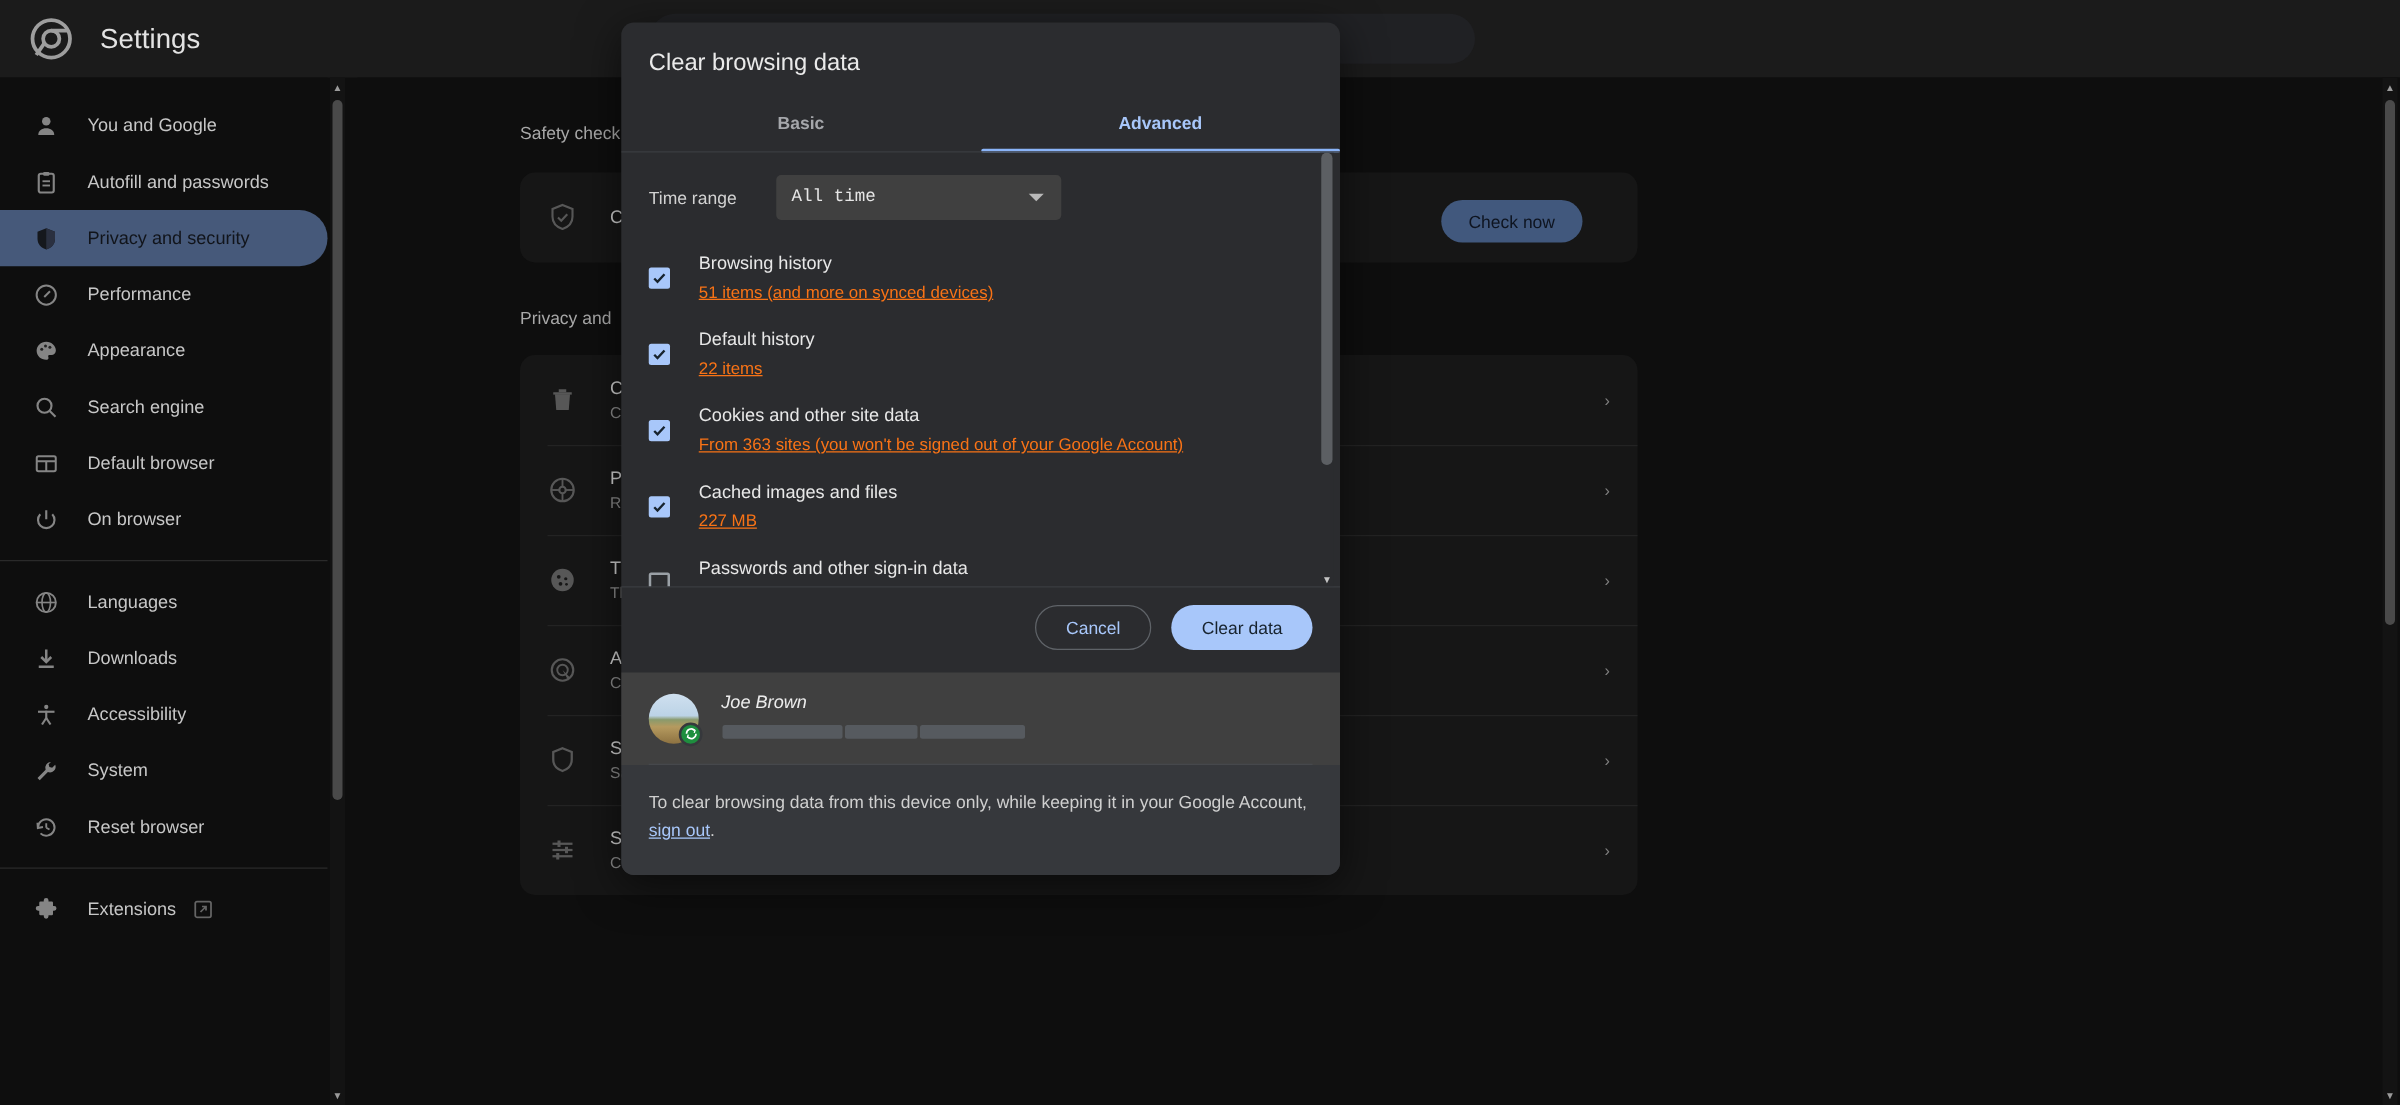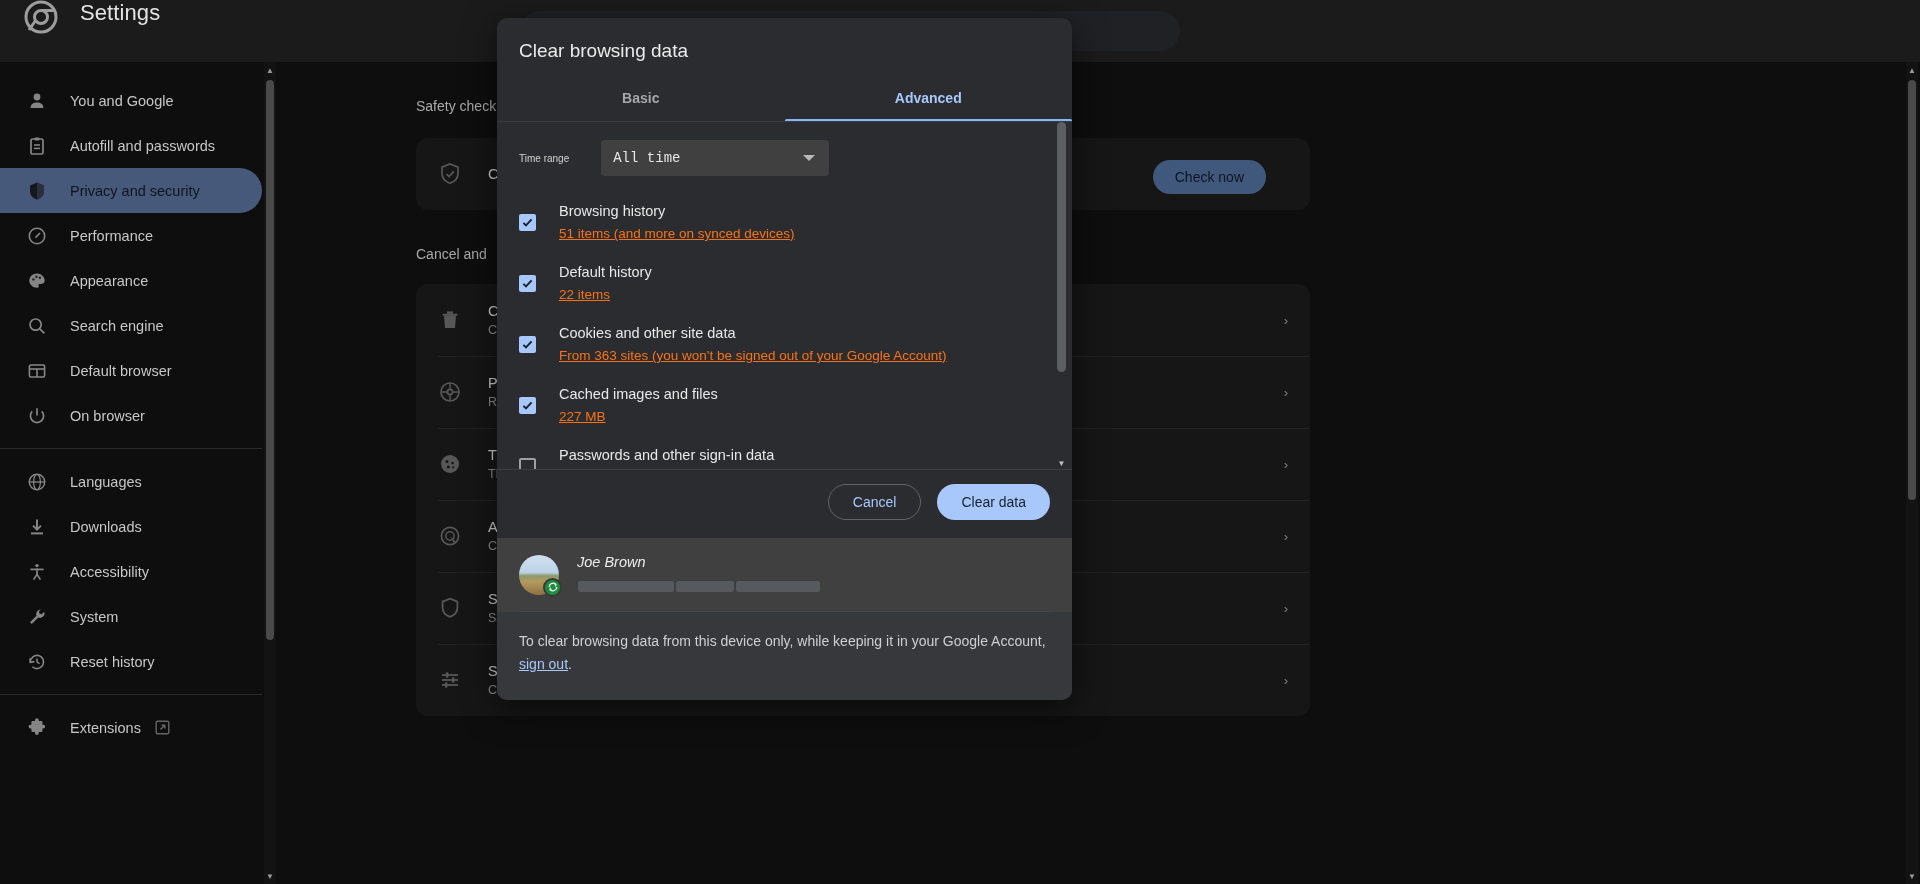--- a/index.html
+++ b/index.html
@@ -11,21 +11,21 @@
     font-family:"Liberation Sans", sans-serif;
     color:#e3e3e3;
     overflow:hidden;
     position:relative;
   }
 
   
   .topbar {
     position:absolute; top:0; left:0; width:1920px; height:62px;
     background:#1b1b1b;
-    display:flex; 
+    display:flex; align-items:center;
   }
   .chrome-logo { margin-left:24px; width:34px; height:34px; position:relative; }
   .chrome-logo svg { display:block; }
   .app-title {
     margin-left:22px; font-size:22px; color:#e3e3e3; letter-spacing:.1px;
   }
   .searchwrap {
     position:absolute; left:520px; top:11px; width:660px; height:40px;
     background:#202124; border-radius:20px;
     display:flex; align-items:center; padding:0 18px;
@@ -129,21 +129,21 @@
   .tab-ind {
     position:absolute; bottom:0; left:50%; width:50%; height:3px; background:#8ab4f8; border-radius:2px;
   }
 
   .dlg-body {
     position:relative; flex:1; overflow:hidden;
   }
   .timerow {
     display:flex; align-items:center; padding:18px 22px 0 22px;
   }
-  .timelabel { font-size:10px; color:#d2d2d2; }
+  .timelabel { font-size:14px; color:#d2d2d2; }
   .select {
     margin-left:32px; width:228px; height:36px; background:#404040;
     border-radius:4px; display:flex; align-items:center; padding:0 12px;
     cursor:pointer; position:relative;font-family:Liberation Mono, monospace;
   }
   .select .sv { font-size:14px; color:#e6e6e6; }
   .select .caret {
     position:absolute; right:14px; width:0;height:0;
     border-left:6px solid transparent;border-right:6px solid transparent;border-top:6px solid #b9b9b9;
   }
@@ -376,21 +376,21 @@
 
   <div class="nav-item">
     <span class="nicon">
       <svg width="20" height="20" viewBox="0 0 20 20">
           <path d="M3.4 10a6.6 6.6 0 1 1 2 4.7" fill="none" stroke="#b4b4b4" stroke-width="1.6"></path>
           <path d="M3 6.2 L3.3 10.4 L7.4 9.6" fill="none" stroke="#b4b4b4" stroke-width="1.6"></path>
           <line x1="10" y1="6.6" x2="10" y2="10.2" stroke="#b4b4b4" stroke-width="1.5"></line>
           <line x1="10" y1="10.2" x2="12.6" y2="11.6" stroke="#b4b4b4" stroke-width="1.5"></line>
         </svg>
     </span>
-    <span class="nlabel">Reset history</span>
+    <span class="nlabel">Reset browser</span>
   </div>
 
   <div class="nav-divider"></div>
 
   <div class="nav-item">
     <span class="nicon">
       <svg width="20" height="20" viewBox="0 0 20 20">
           <path d="M8 2.2a1.9 1.9 0 0 1 3.8 0v.9h2.6a1 1 0 0 1 1 1v2.6h.9a1.9 1.9 0 0 1 0 3.8h-.9v2.6a1 1 0 0 1-1 1h-2.6v.9a1.9 1.9 0 0 1-3.8 0v-.9H5.4a1 1 0 0 1-1-1v-2.6h-.9a1.9 1.9 0 0 1 0-3.8h.9V4.1a1 1 0 0 1 1-1H8z" fill="#b4b4b4"></path>
         </svg>
     </span>
@@ -420,21 +420,21 @@
         <svg width="24" height="24" viewBox="0 0 24 24">
             <path d="M12 2 L20 5.2 V11.4 c0 5.2-3.6 8.3-8 9.8 C7.6 19.7 4 16.6 4 11.4 V5.2 Z" fill="none" stroke="#8d8d8d" stroke-width="1.7"></path>
             <path d="M8.4 12 L11 14.6 L15.8 9.4" fill="none" stroke="#8d8d8d" stroke-width="1.7"></path>
           </svg>
       </span>
       <span class="rtexts"><span class="rtitle">Ch</span></span>
     </div>
     <button class="check-btn">Check now</button>
   </div>
 
-  <div class="sec-head" style="top:184px;">Cancel and</div>
+  <div class="sec-head" style="top:184px;">Privacy and</div>
 
   <div class="card" style="top:222px;">
 
     <div class="row">
       <span class="ricon">
         <svg width="24" height="24" viewBox="0 0 24 24">
             <path d="M6 7.4 H18 L17 20 H7 Z" fill="#8d8d8d"></path>
             <rect x="9" y="3.4" width="6" height="2.4" fill="#8d8d8d"></rect>
             <rect x="4.6" y="5.8" width="14.8" height="1.9" fill="#8d8d8d"></rect>
           </svg>

